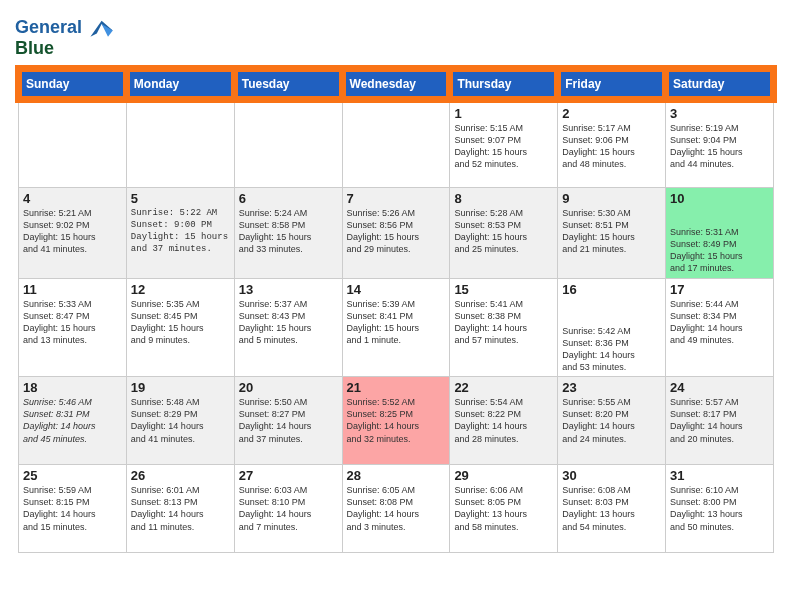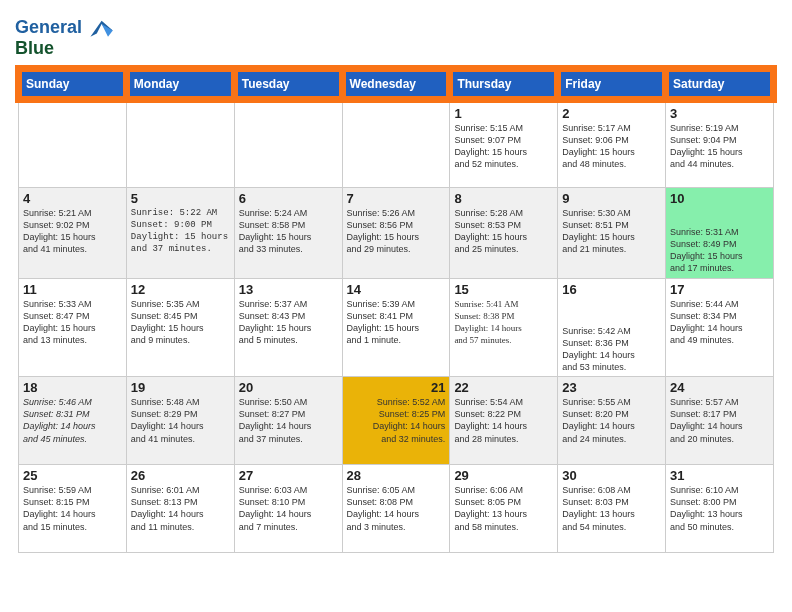--- a/index.html
+++ b/index.html
@@ -237,21 +237,21 @@
           </td>
           <td>
             <span class="day-number">14</span>
             <div class="day-info" style="white-space: pre-line;">Sunrise: 5:39 AM
 Sunset: 8:41 PM
 Daylight: 15 hours
 and 1 minute.</div>
           </td>
           <td>
             <span class="day-number">15</span>
-            <div class="day-info" style="white-space: pre-line; font-family: Liberation Serif, serif;">Sunrise: 5:41 AM
+            <div class="day-info" style="white-space: pre-line;">Sunrise: 5:41 AM
 Sunset: 8:38 PM
 Daylight: 14 hours
 and 57 minutes.</div>
           </td>
           <td>
             <span class="day-number">16</span>
             <div class="day-info" style="white-space: pre-line; margin-top: 28px;">Sunrise: 5:42 AM
 Sunset: 8:36 PM
 Daylight: 14 hours
 and 53 minutes.</div>
@@ -279,21 +279,21 @@
 Daylight: 14 hours
 and 41 minutes.</div>
           </td>
           <td style="background: rgb(240, 240, 240);">
             <span class="day-number">20</span>
             <div class="day-info" style="white-space: pre-line;">Sunrise: 5:50 AM
 Sunset: 8:27 PM
 Daylight: 14 hours
 and 37 minutes.</div>
           </td>
-          <td style="background: #eab308; text-align: right;">
+          <td style="background: #fca5a5;">
             <span class="day-number">21</span>
             <div class="day-info" style="white-space: pre-line;">Sunrise: 5:52 AM
 Sunset: 8:25 PM
 Daylight: 14 hours
 and 32 minutes.</div>
           </td>
           <td style="background: rgb(240, 240, 240);">
             <span class="day-number">22</span>
             <div class="day-info" style="white-space: pre-line;">Sunrise: 5:54 AM
 Sunset: 8:22 PM

